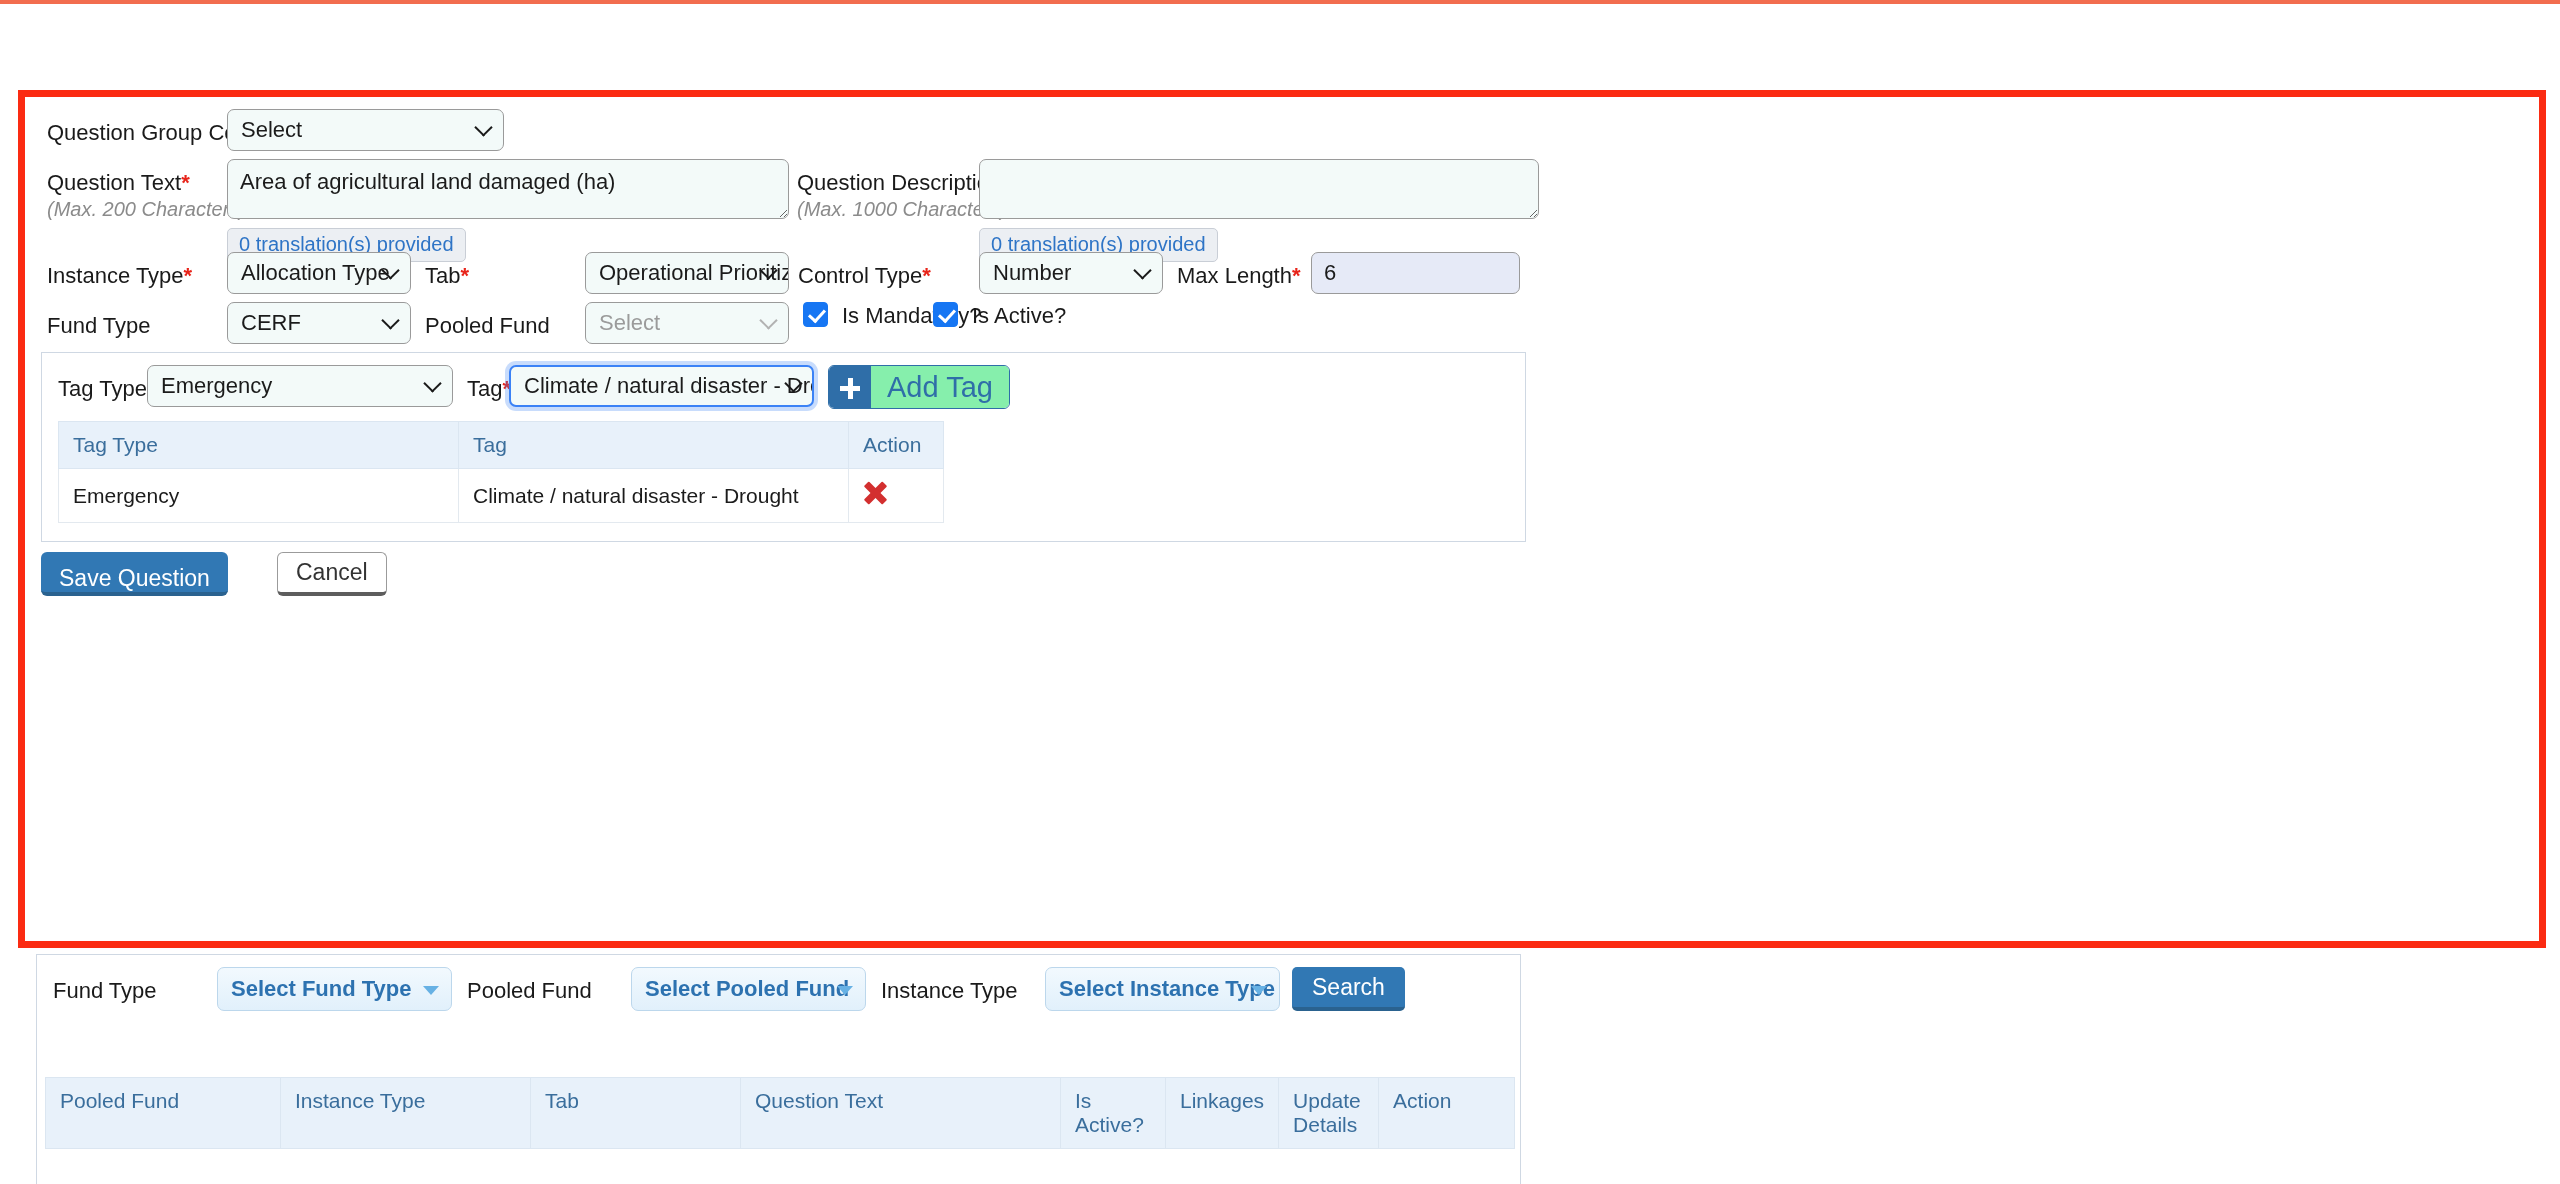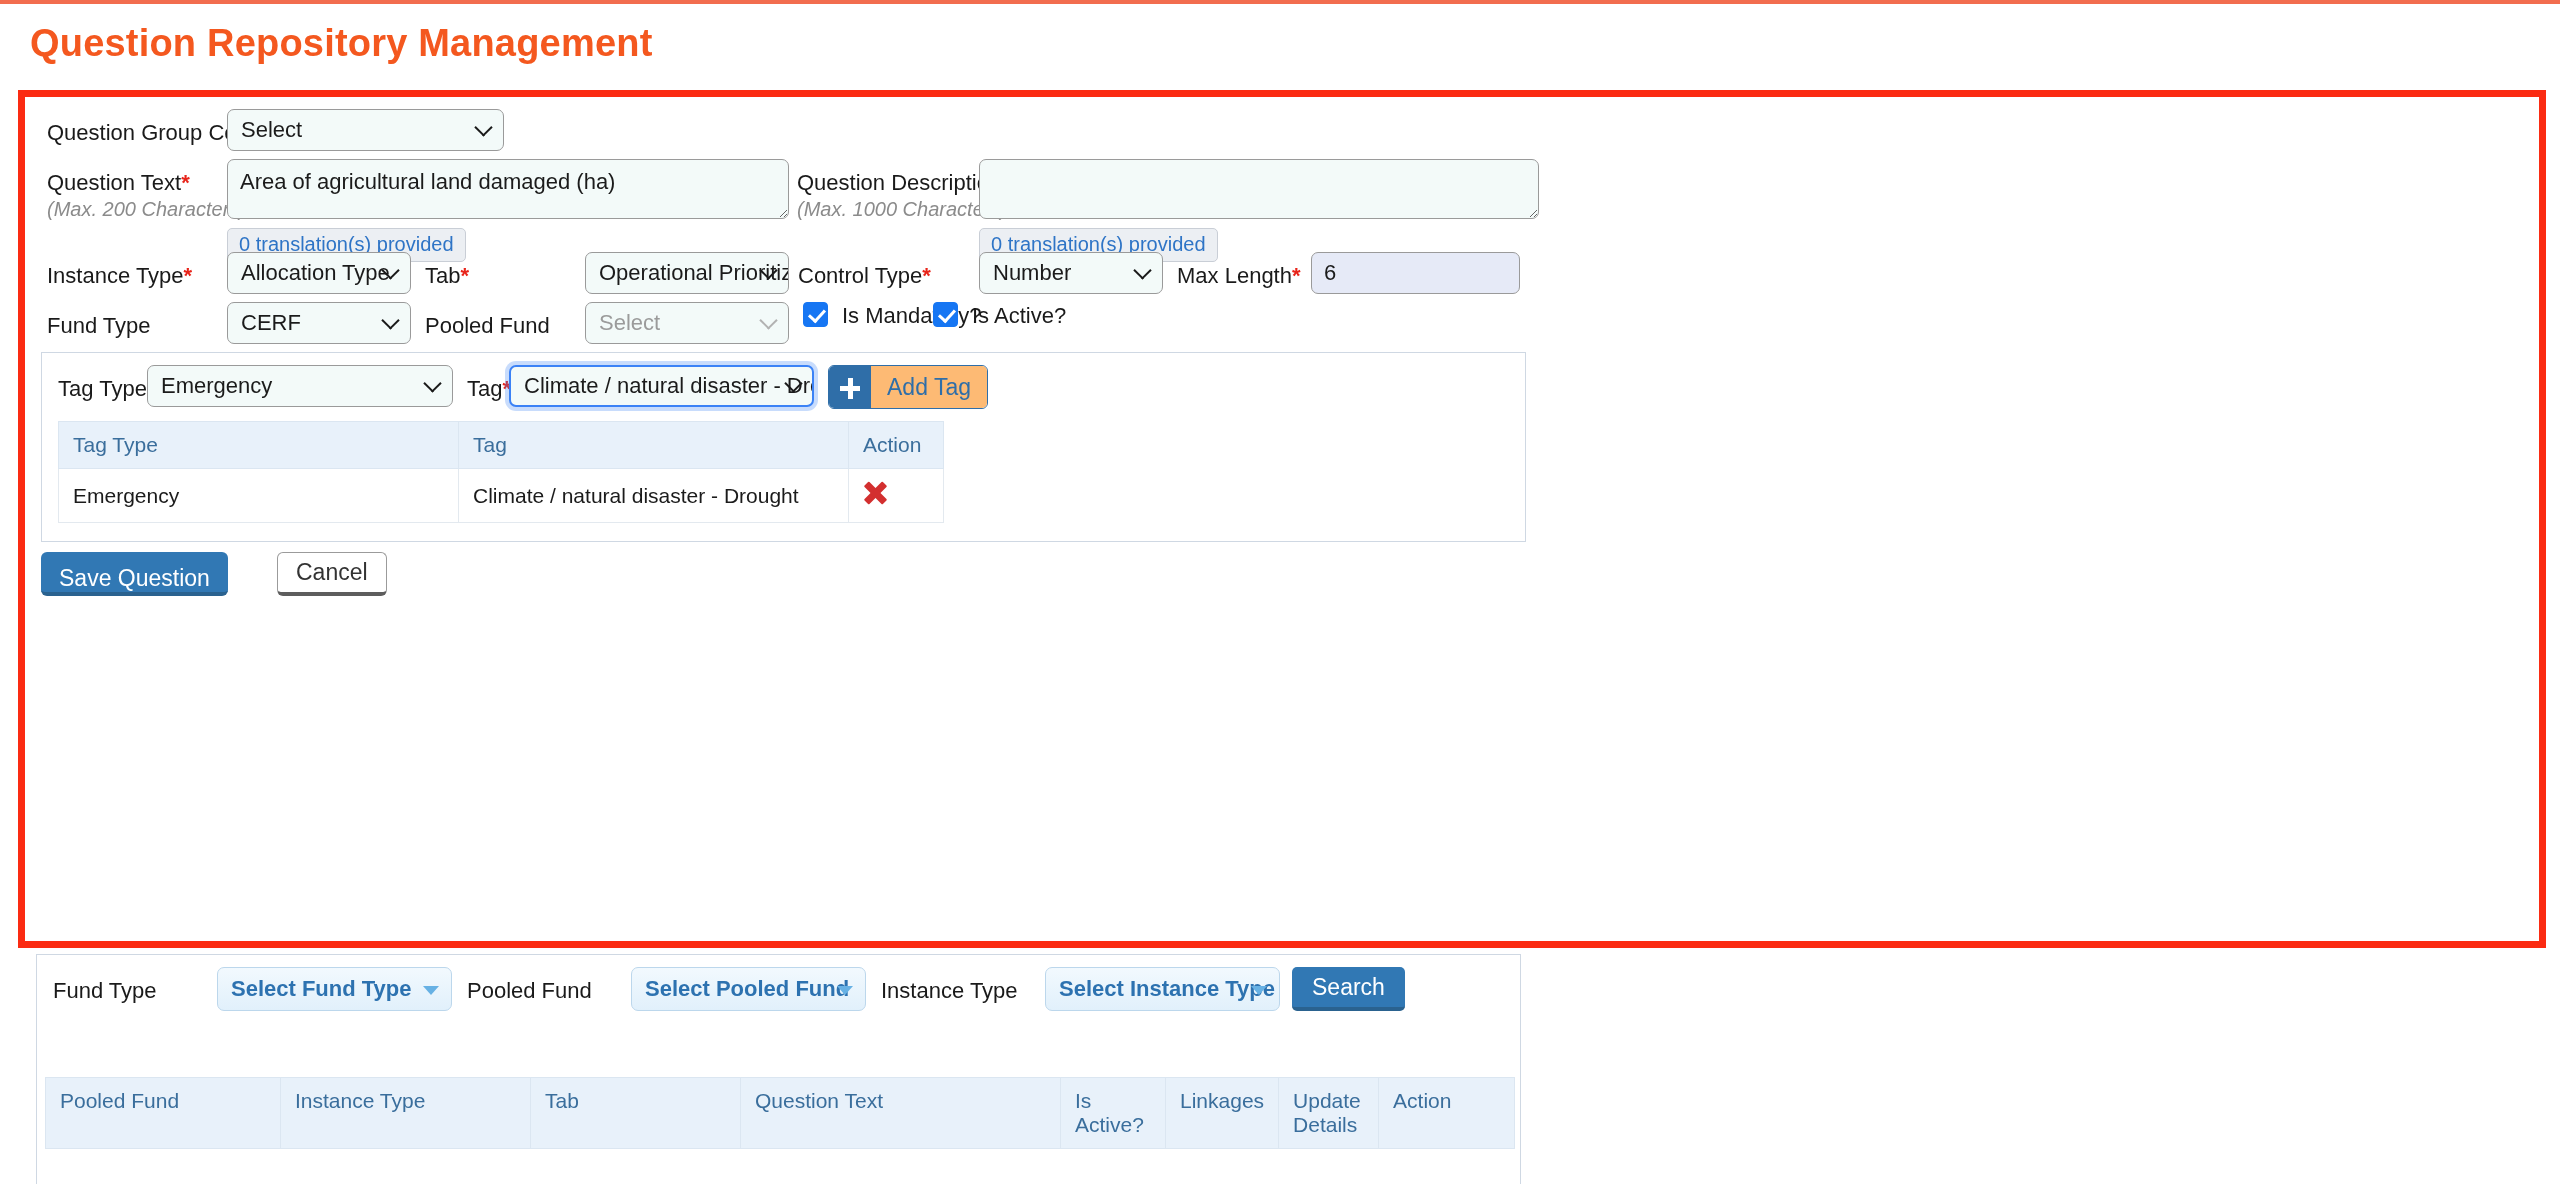--- a/index.html
+++ b/index.html
@@ -235,23 +235,23 @@
     position: relative;
   }
   .addtag .plus::before, .addtag .plus::after {
     content: "";
     position: absolute;
     background: #fff;
   }
   .addtag .plus::before { left: 11px; top: 20px; width: 20px; height: 5px; }
   .addtag .plus::after  { left: 18.5px; top: 12px; width: 5px; height: 21px; }
   .addtag .lbl-txt {
-    background: #fdba74;
+    background: #86efac;
     color: #2f6ea8;
-    font-size: 23px;
+    font-size: 29px;
     line-height: 42px;
     padding: 0 16px;
     white-space: nowrap;
   }
 
   
   .fancy-sel {
     position: absolute;
     height: 44px;
     border: 1px solid #bcd7ec;
@@ -288,21 +288,20 @@
     cursor: pointer;
   }
 </style>
 </head>
 <body>
 
 <div class="page">
 
   <div class="top-strip"></div>
 
-  <div class="page-title">Question Repository Management</div>
 
   <div class="red-box">
     <div class="form-area">
 
       <div class="lbl" style="left:22px; top:22px;">
         <span>Question Group Code</span>
       </div>
       <div class="sel-wrap" style="left:202px; top:12px; width:277px;">
         <div class="sel-inner">Select</div>
         <span class="caret"></span>

